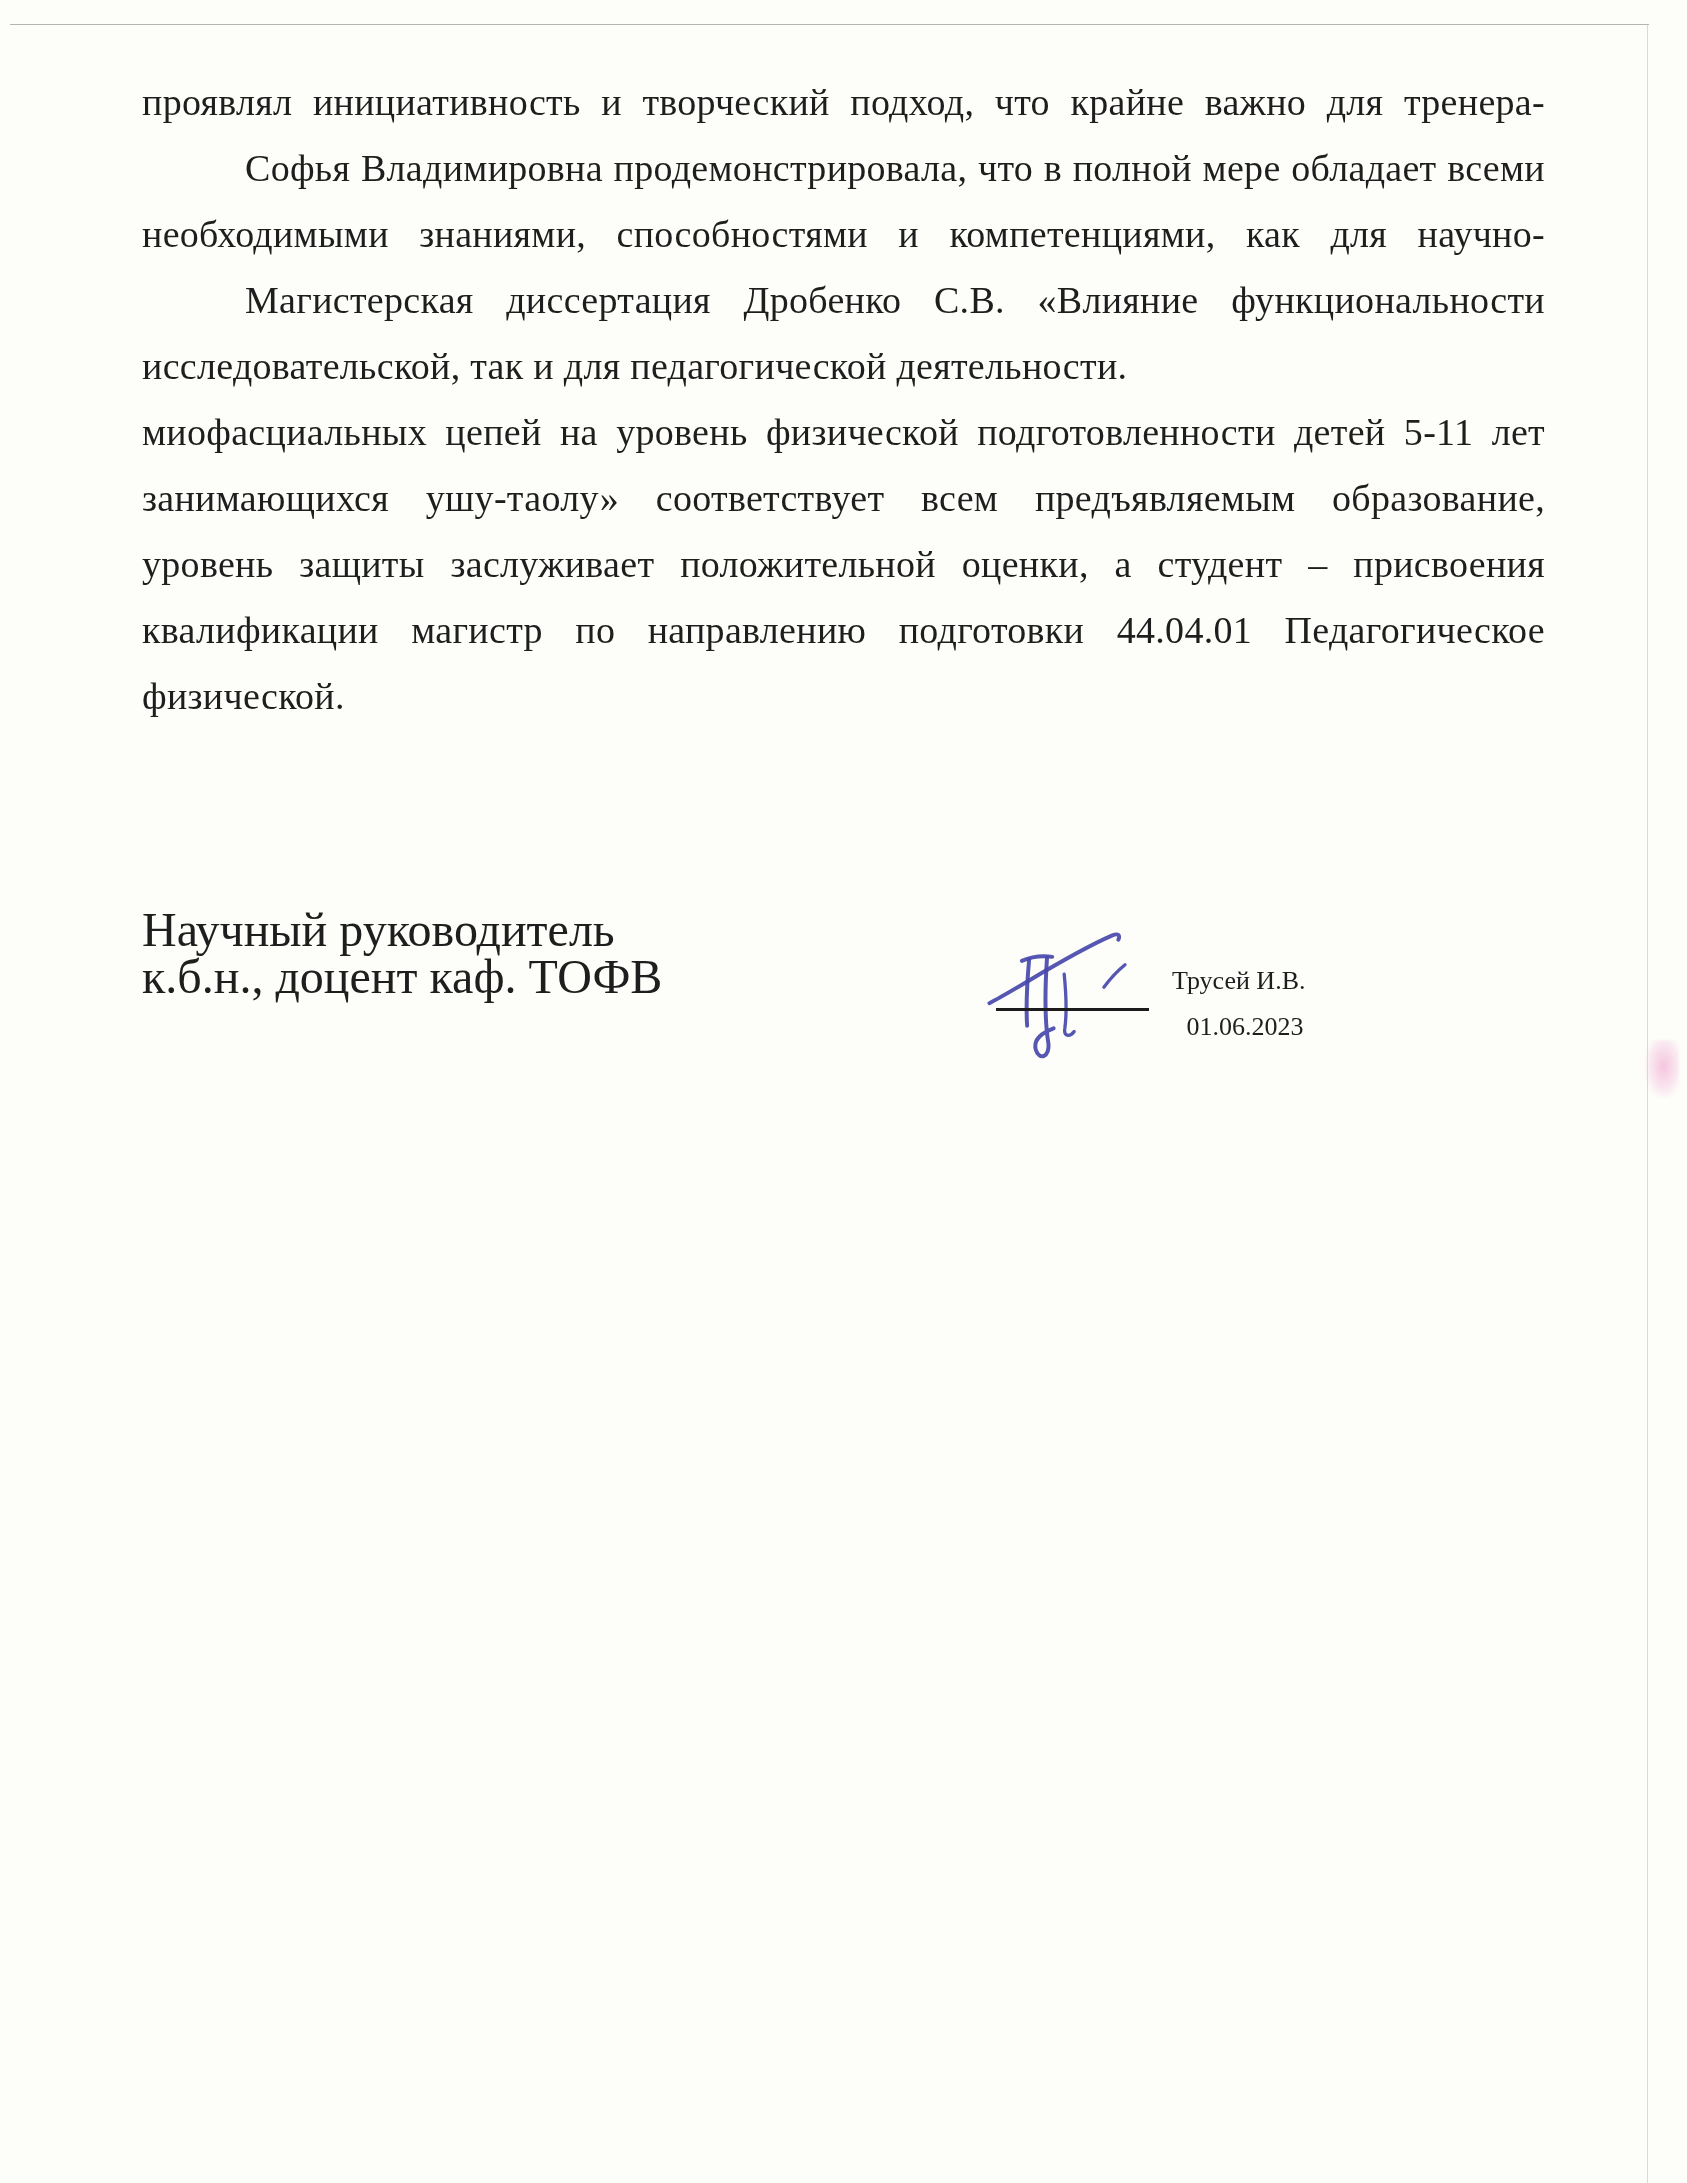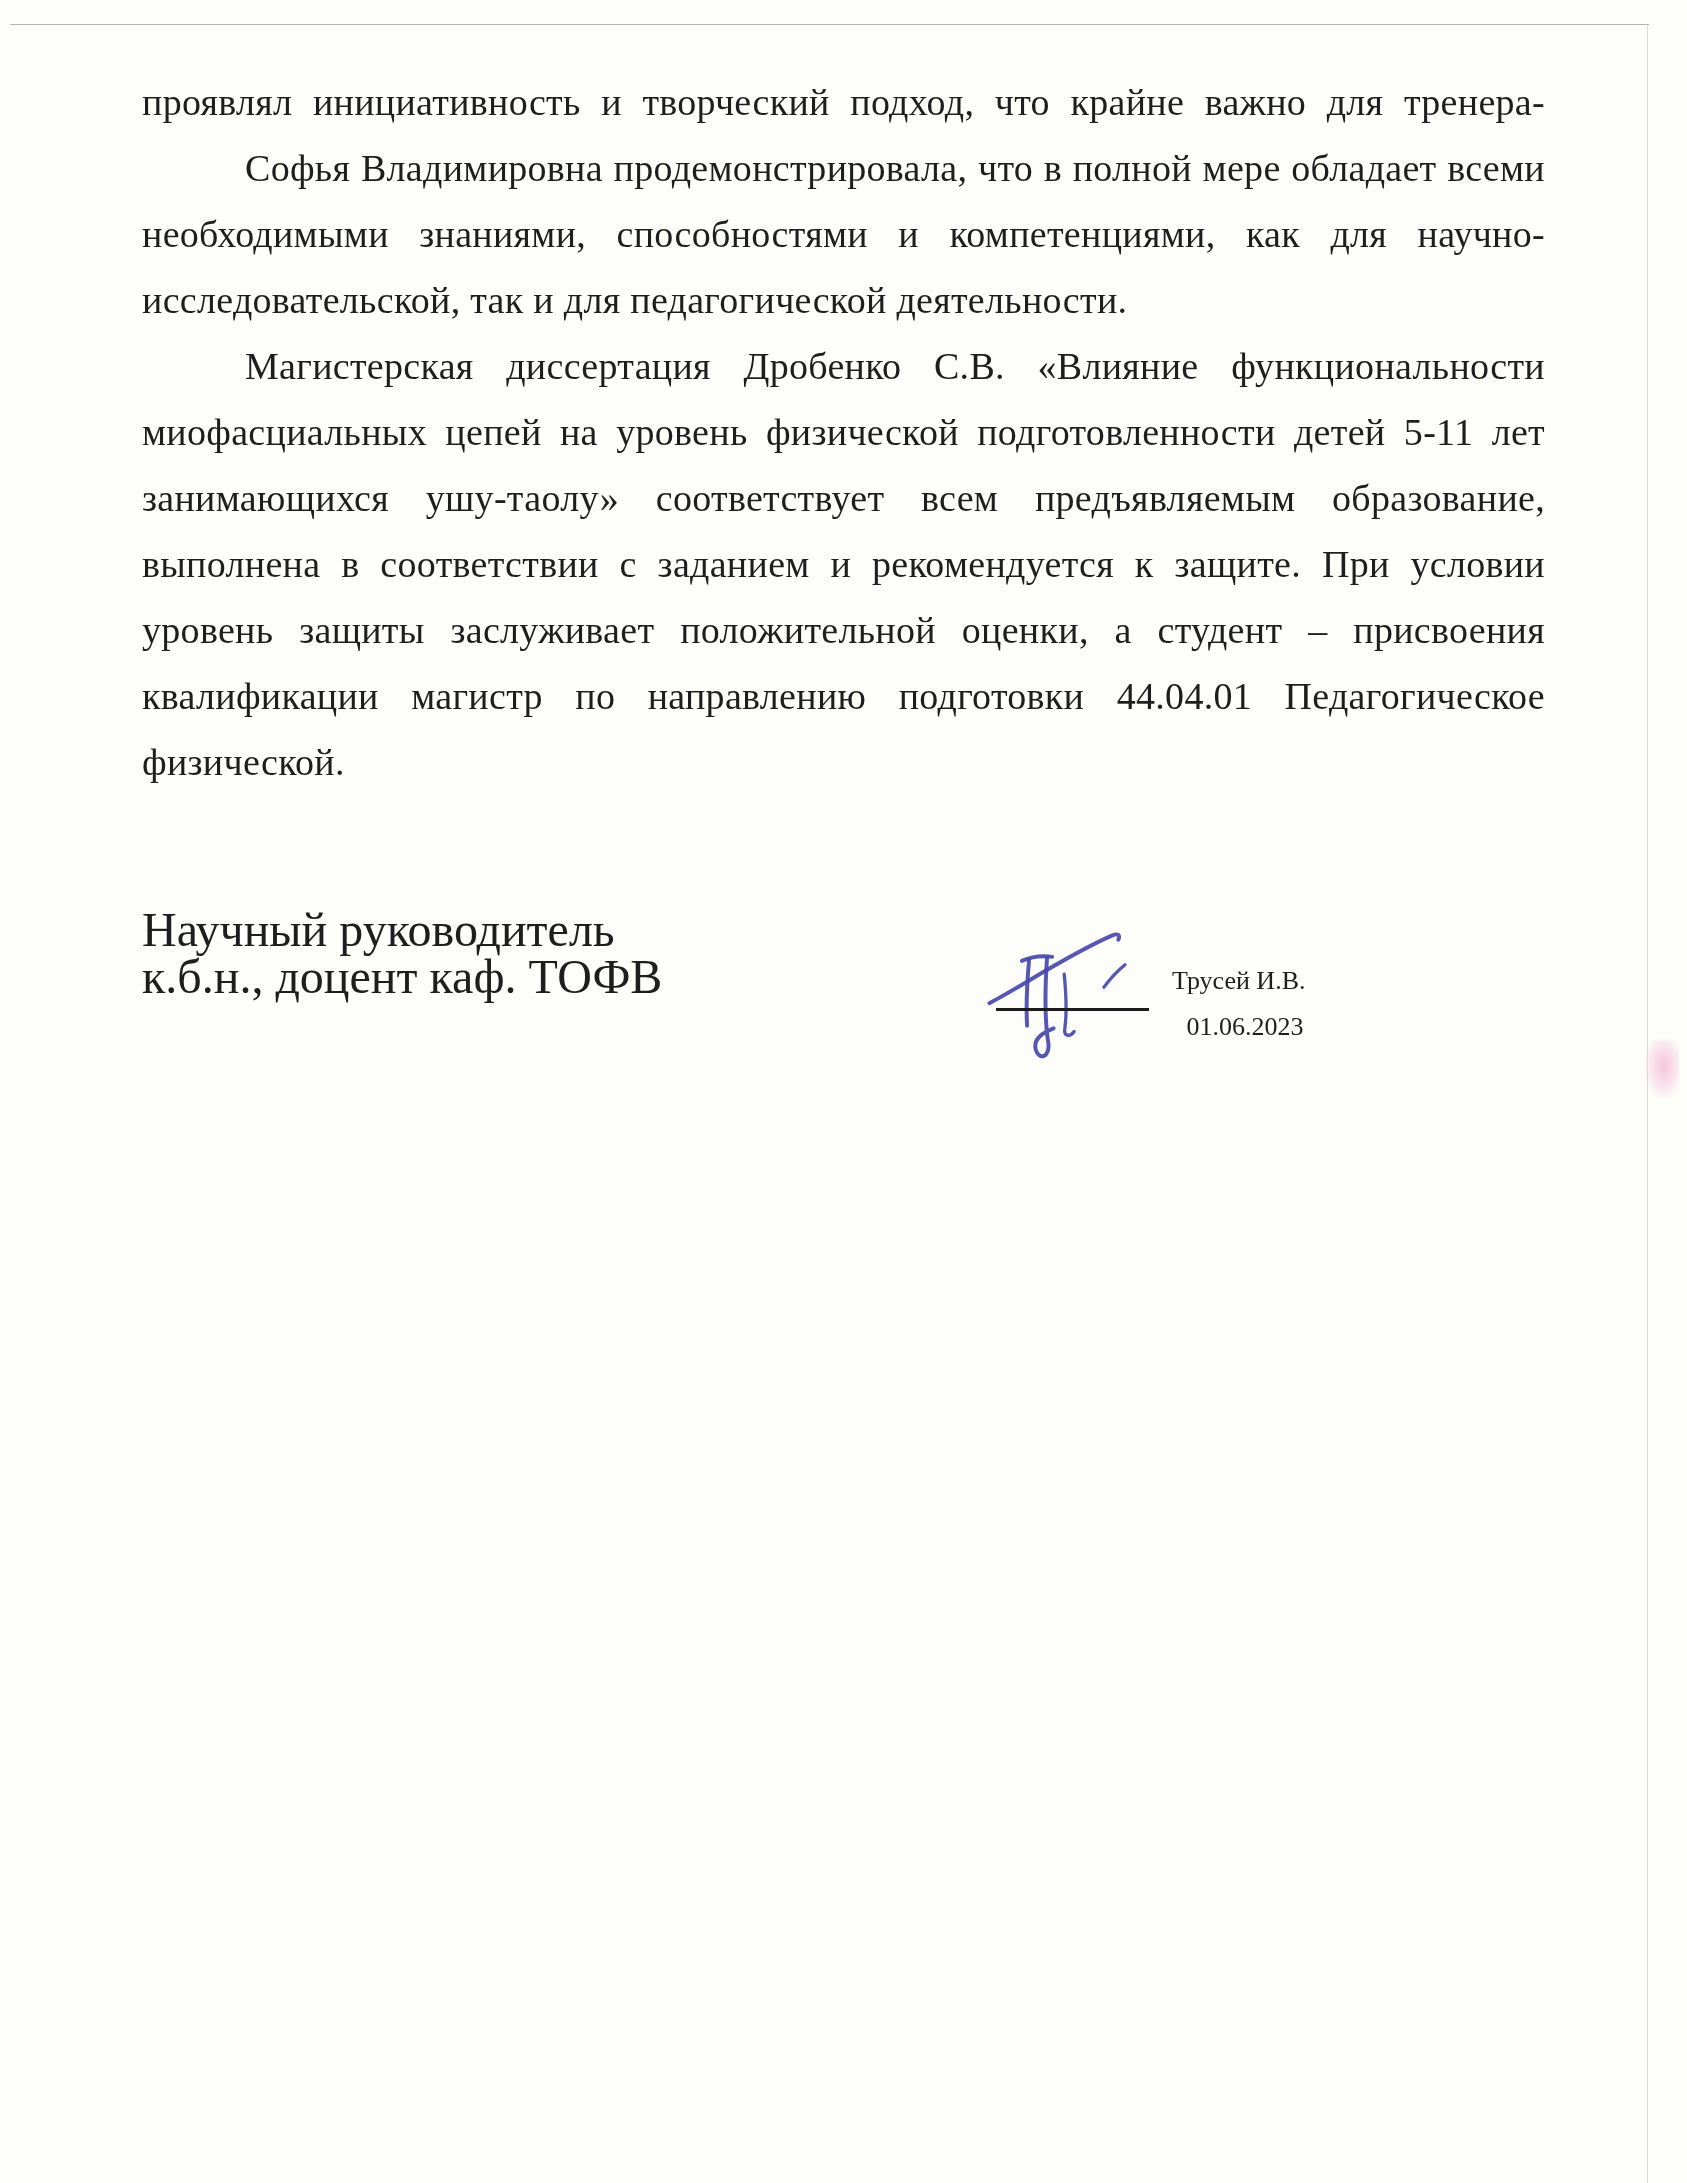--- a/index.html
+++ b/index.html
@@ -108,25 +108,24 @@
 <div class="page">
 
   <div class="scan-edge-top"></div>
   <div class="scan-edge-right"></div>
   <div class="scan-smudge-pink"></div>
 
   <div class="textblock">
     <div class="line justify">проявлял инициативность и творческий подход, что крайне важно для тренера-</div>
     <div class="line justify indent">Софья Владимировна продемонстрировала, что в полной мере обладает всеми</div>
     <div class="line justify">необходимыми знаниями, способностями и компетенциями, как для научно-</div>
+    <div class="line justify indent">Магистерская диссертация Дробенко С.В. «Влияние функциональности</div>
     <div class="line">исследовательской, так и для педагогической деятельности.</div>
-    <div class="line justify indent">Магистерская диссертация Дробенко С.В. «Влияние функциональности</div>
     <div class="line justify">миофасциальных цепей на уровень физической подготовленности детей 5-11 лет</div>
     <div class="line justify">занимающихся ушу-таолу» соответствует всем предъявляемым образование,</div>
-    <div class="line justify">выполнена в соответствии с заданием и рекомендуется к защите. При условии</div>
     <div class="line justify">уровень защиты заслуживает положительной оценки, а студент – присвоения</div>
     <div class="line justify">квалификации магистр по направлению подготовки 44.04.01 Педагогическое</div>
     <div class="line">физической.</div>
   </div>
 
   <div class="sig-left">
     <div>Научный руководитель</div>
     <div>к.б.н., доцент каф. ТОФВ</div>
   </div>
 

